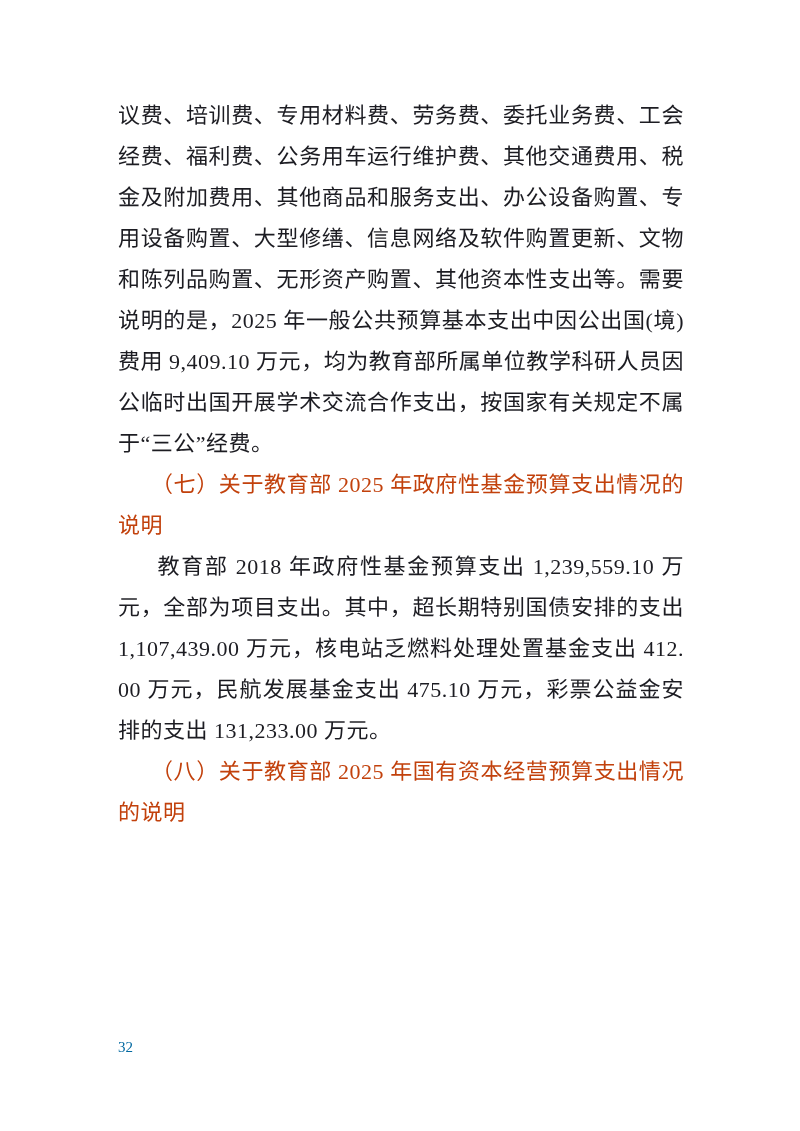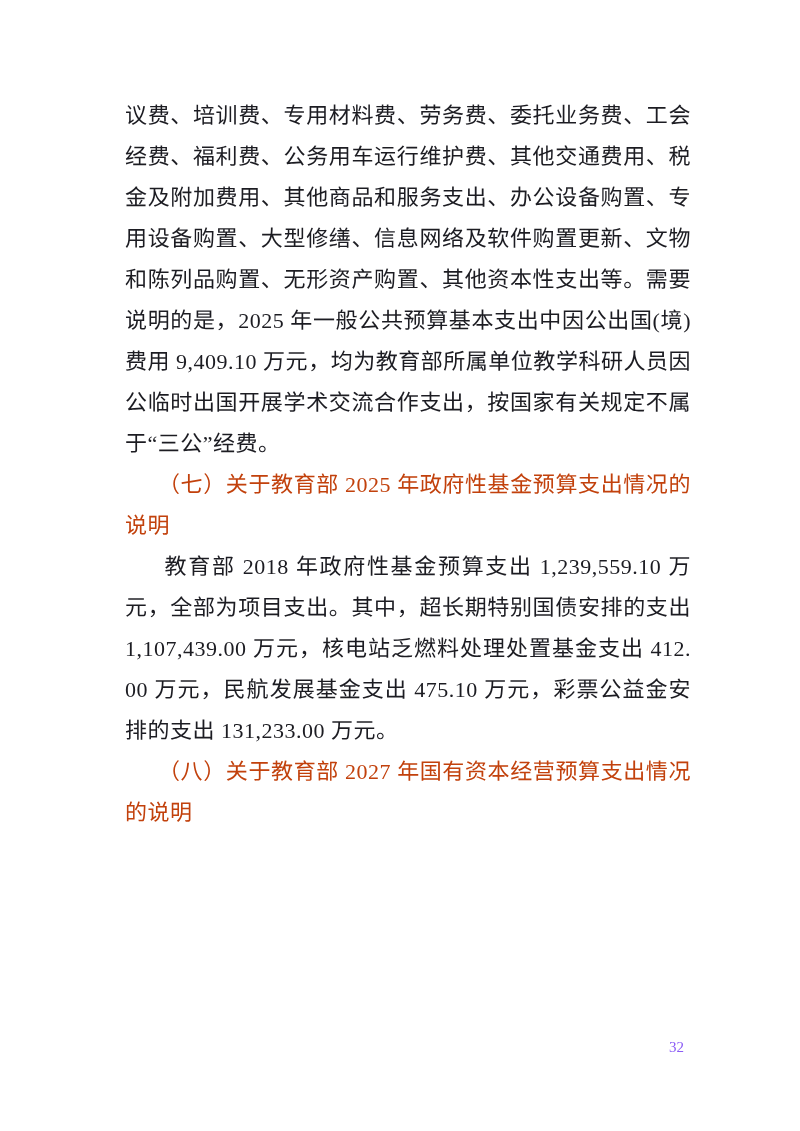--- a/index.html
+++ b/index.html
@@ -17,21 +17,20 @@
       font-family: "Liberation Serif", "DejaVu Serif", serif;
       color: #1c1c22;
       overflow: hidden;
       box-sizing: border-box;
     }
     .content {
       position: absolute;
       left: 118px;
       top: 95px;
       width: 566px;
-      margin-left: 7px;
     }
     .content p,
     .content h3 {
       margin: 0;
       font-size: 22px;
       line-height: 41px;
       text-align: justify;
       text-align-last: left;
       letter-spacing: 0.5px;
       font-weight: normal;
@@ -49,38 +48,38 @@
     }
     .para-body {
       text-indent: 1.8em;
       margin-top: 7px;
     }
     .page-number {
       position: absolute;
       left: 118px;
       width: 566px;
       top: 1037px;
-      text-align: right;
+      text-align: left;
       font-size: 15px;
       line-height: 20px;
-      color: #8b5cf6;
+      color: #0369a1;
       font-family: "Liberation Serif", "DejaVu Serif", serif;
     }
   </style>
 </head>
 <body>
 
 <div class="page">
   <div class="content">
 
     <p class="para-continuation">议费、培训费、专用材料费、劳务费、委托业务费、工会经费、福利费、公务用车运行维护费、其他交通费用、税金及附加费用、其他商品和服务支出、办公设备购置、专用设备购置、大型修缮、信息网络及软件购置更新、文物和陈列品购置、无形资产购置、其他资本性支出等。需要说明的是，2025 年一般公共预算基本支出中因公出国(境)费用 9,409.10 万元，均为教育部所属单位教学科研人员因公临时出国开展学术交流合作支出，按国家有关规定不属于“三公”经费。</p>
 
     <h3 class="section-heading">（七）关于教育部 2025 年政府性基金预算支出情况的说明</h3>
 
     <p class="para-body">教育部 2018 年政府性基金预算支出 1,239,559.10 万元，全部为项目支出。其中，超长期特别国债安排的支出 1,107,439.00 万元，核电站乏燃料处理处置基金支出 412.00 万元，民航发展基金支出 475.10 万元，彩票公益金安排的支出 131,233.00 万元。</p>
 
-    <h3 class="section-heading">（八）关于教育部 2027 年国有资本经营预算支出情况的说明</h3>
+    <h3 class="section-heading">（八）关于教育部 2025 年国有资本经营预算支出情况的说明</h3>
 
 
   </div>
 
   <div class="page-number">32</div>
 </div>
 
 </body></html>

